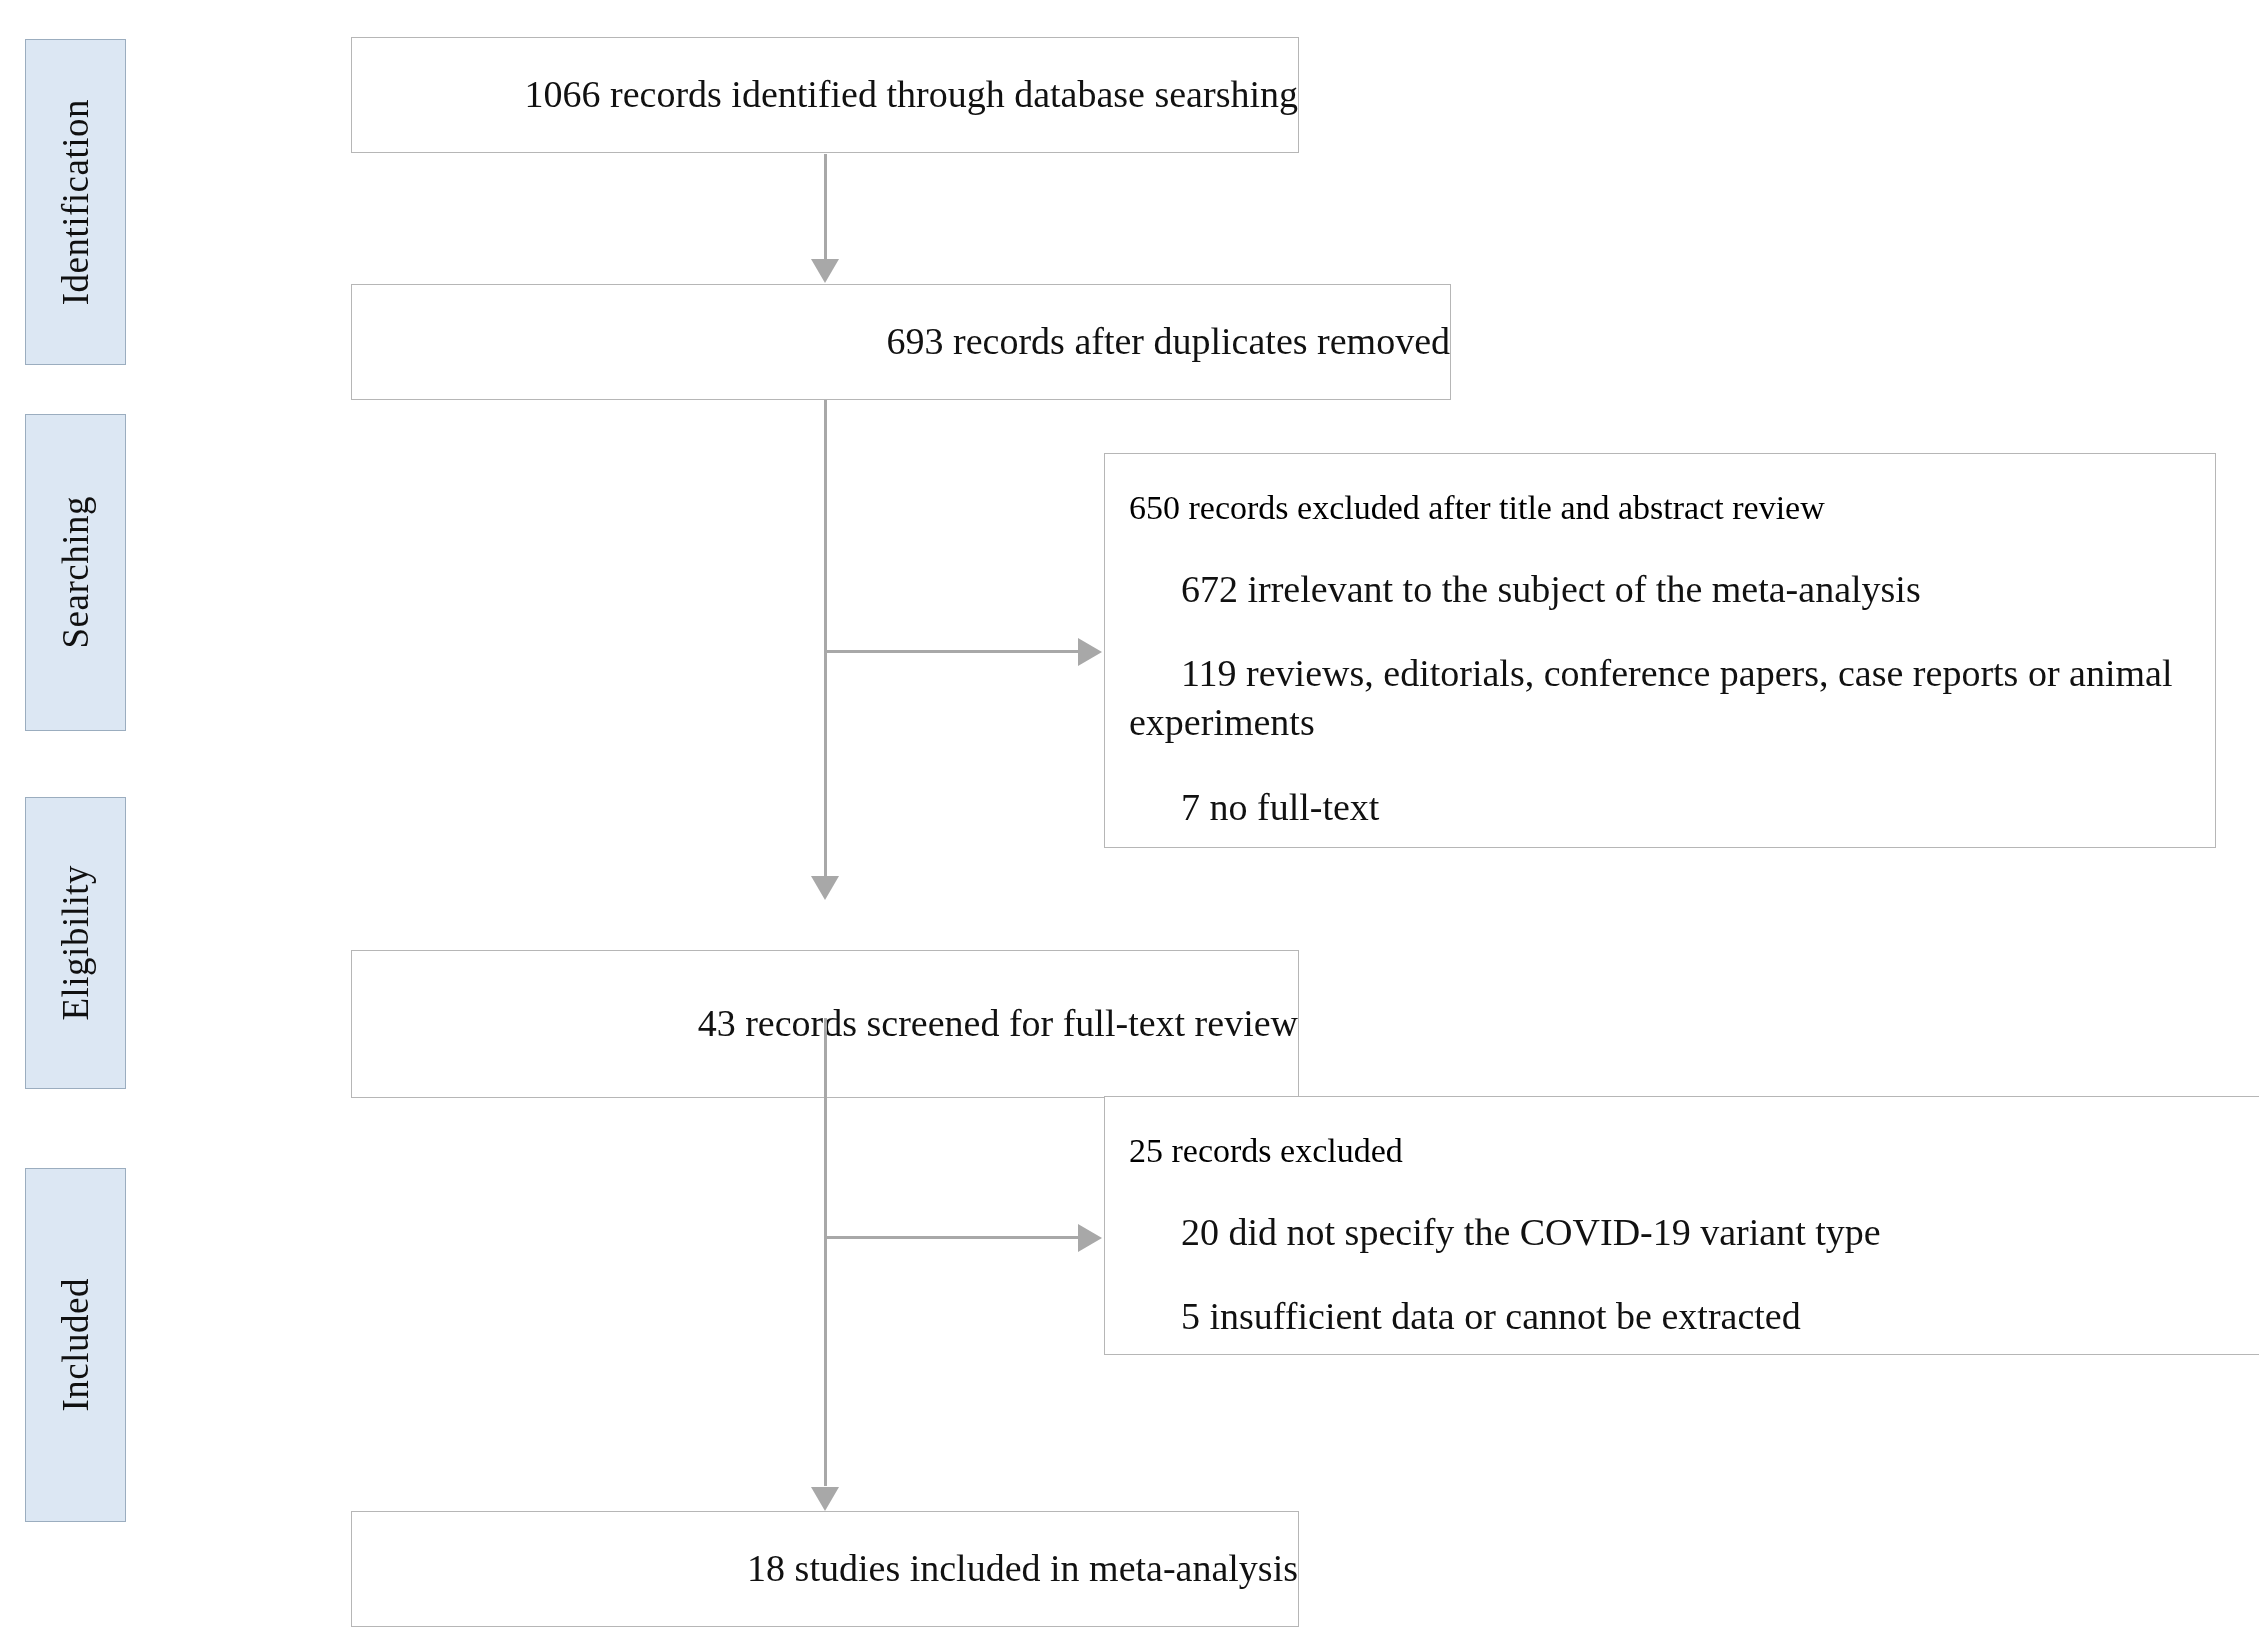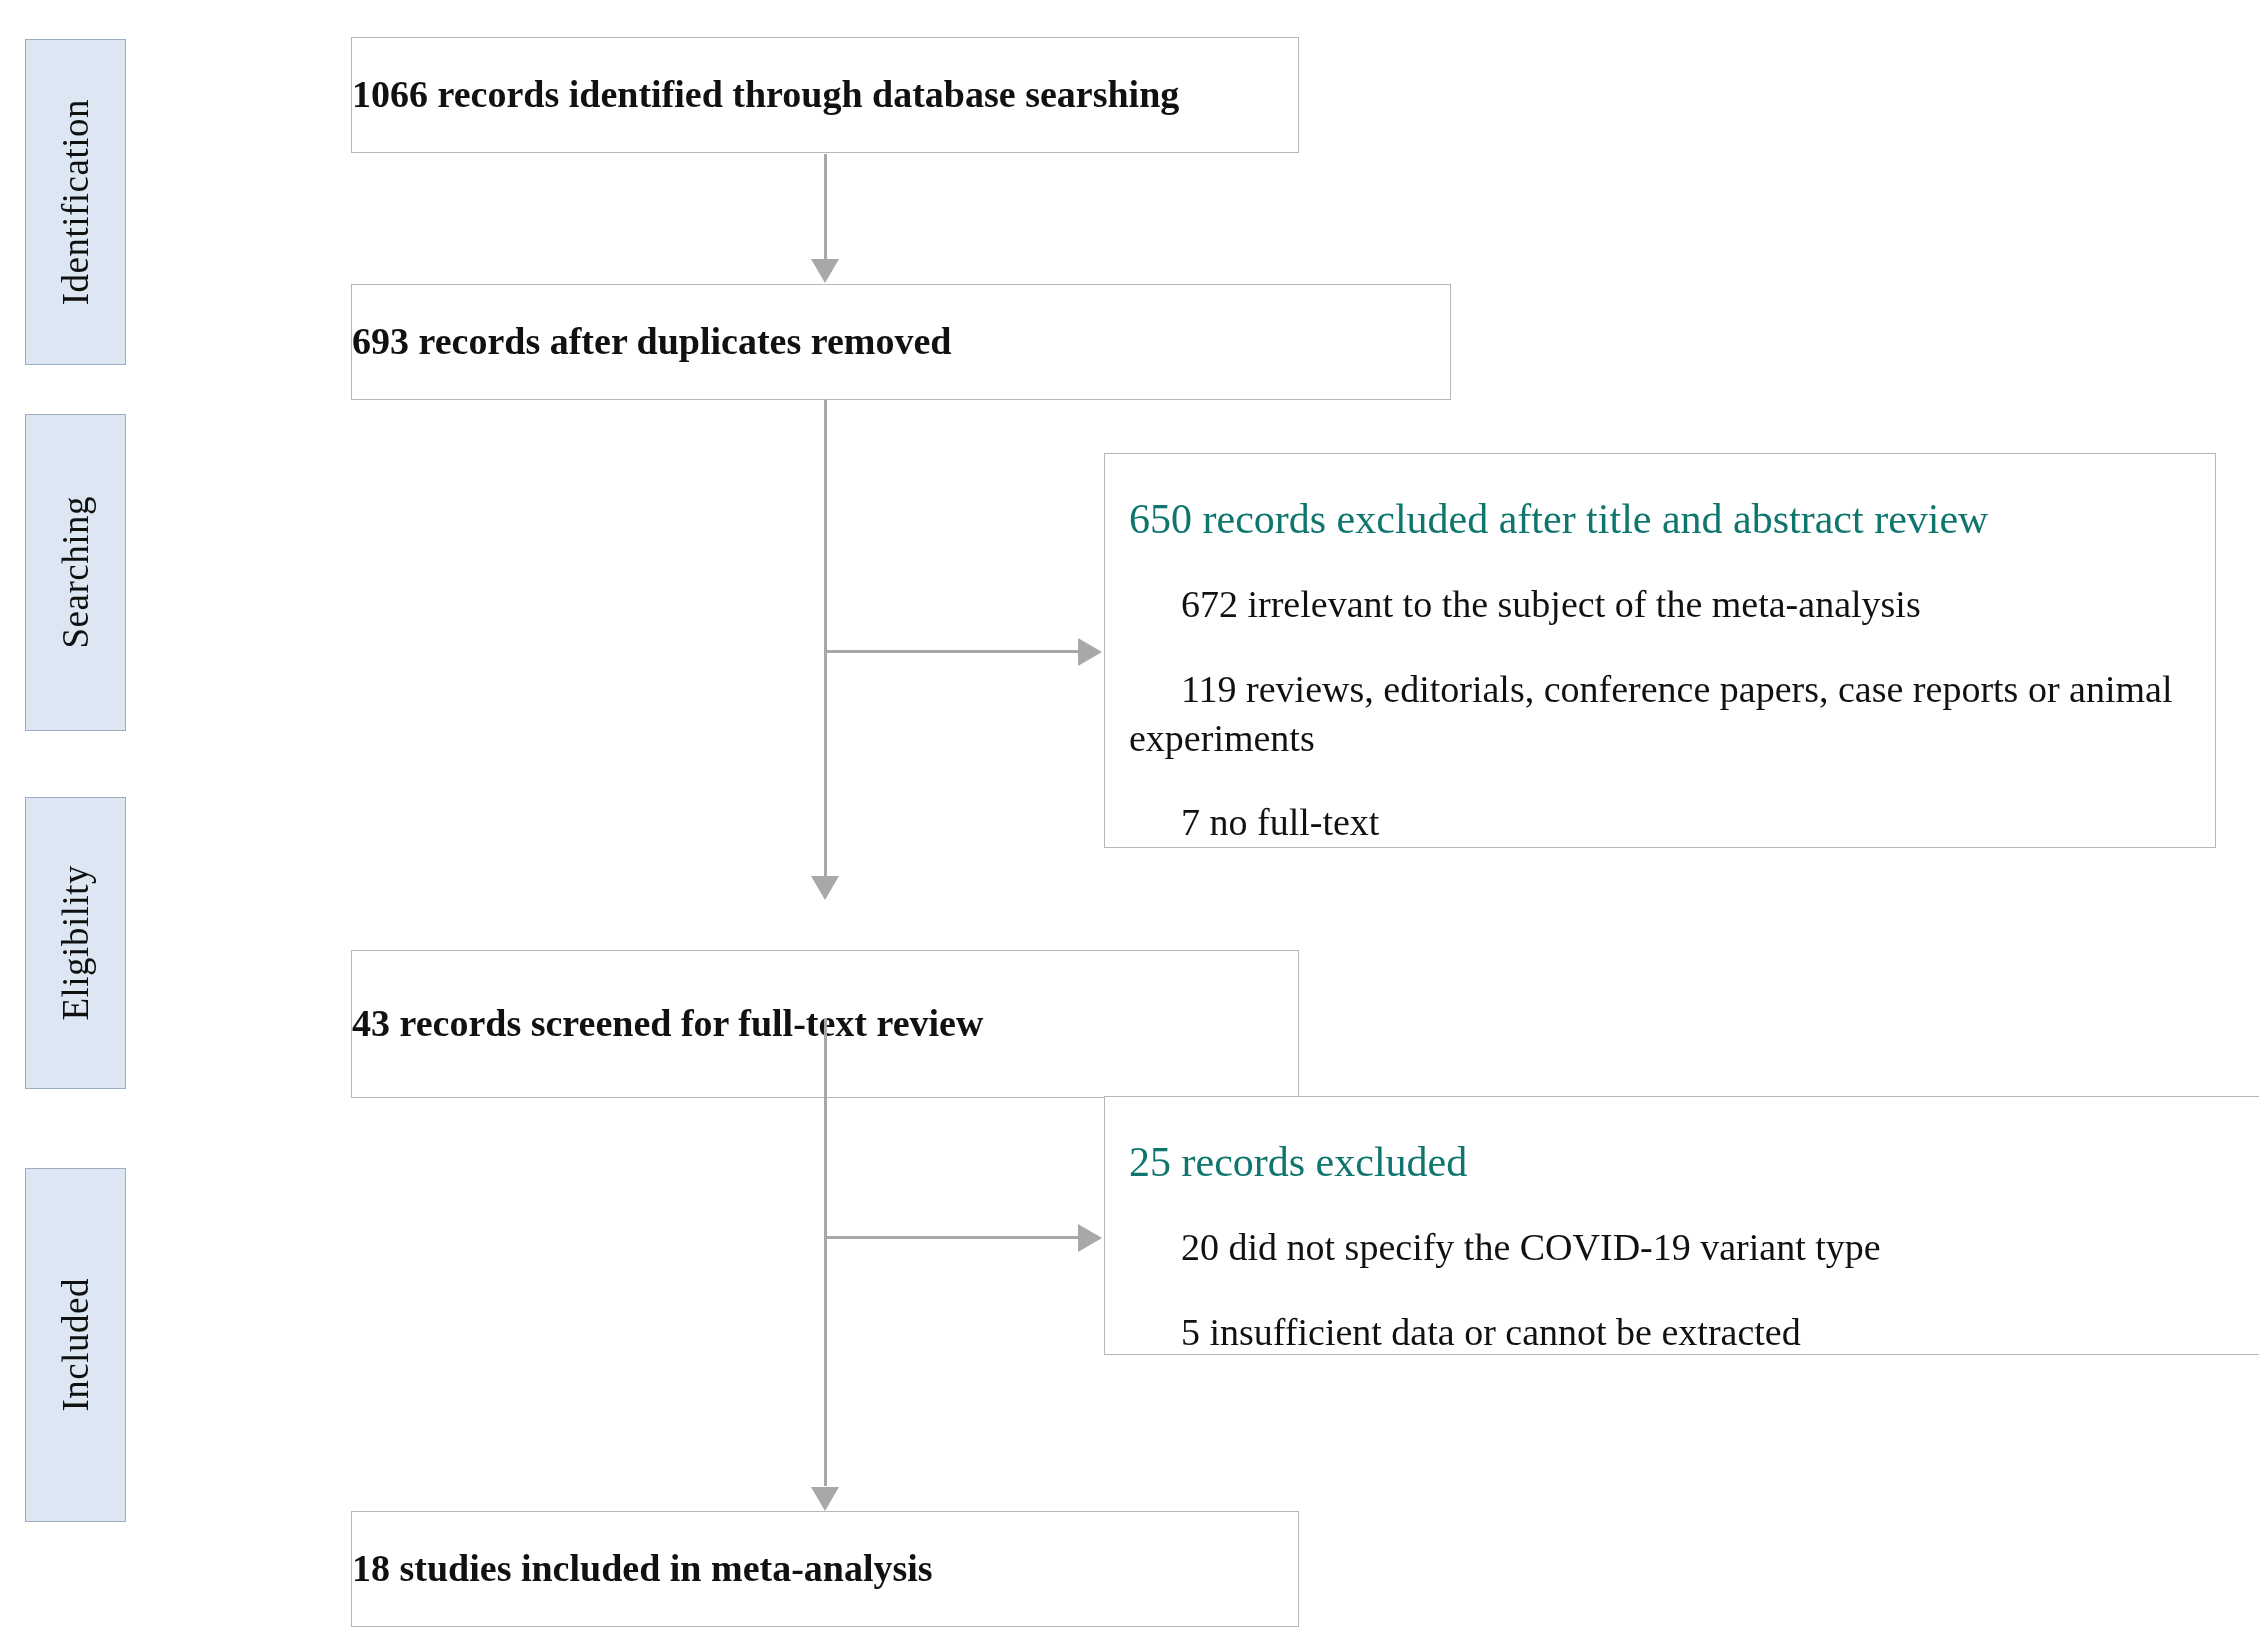--- a/index.html
+++ b/index.html
@@ -46,44 +46,43 @@
   
   .flow-box {
     position: absolute;
     background: #ffffff;
     border: 1.9px solid #b6b6b6;
     box-sizing: border-box;
   }
   .flow-box.centered {
     display: flex;
     align-items: center;
-    justify-content: flex-start;
-    font-weight: bold;
+    justify-content: flex-end;
   }
   .flow-text {
     font-size: 38px;
     line-height: 1.15;
     color: #111111;
     text-align: center;
     white-space: nowrap;
   }
 
   
   .excl-box {
     position: absolute;
     background: #ffffff;
     border: 1.9px solid #b6b6b6;
     box-sizing: border-box;
     padding: 28px 24px 24px 24px;
   }
   .excl-head {
-    font-size: 42px;
+    font-size: 34px;
     line-height: 1.2;
-    color: #0f766e;
-    margin: 12px 0 36px 0;
+    color: #000000;
+    margin: 6px 0 36px 0;
   }
   .excl-item {
     font-size: 38px;
     line-height: 1.28;
     color: #111111;
     margin: 0 0 36px 0;
     text-indent: 52px;
   }
   .excl-item:last-child { margin-bottom: 0; }
 

